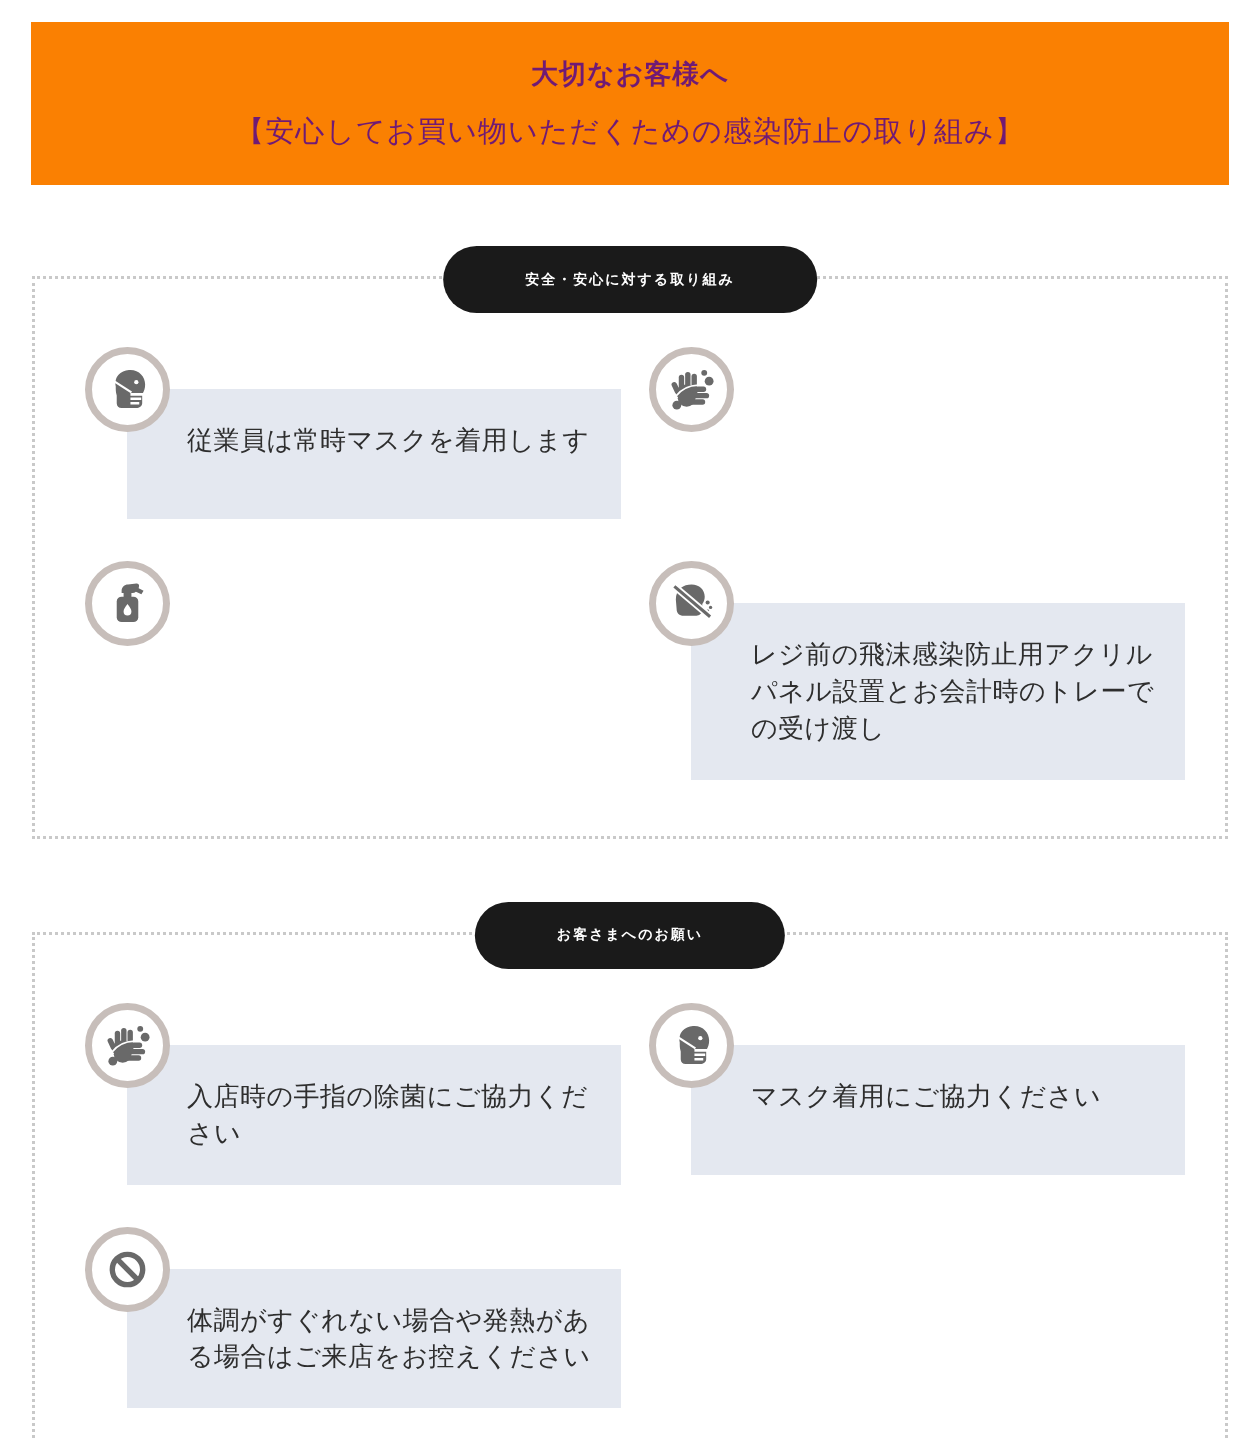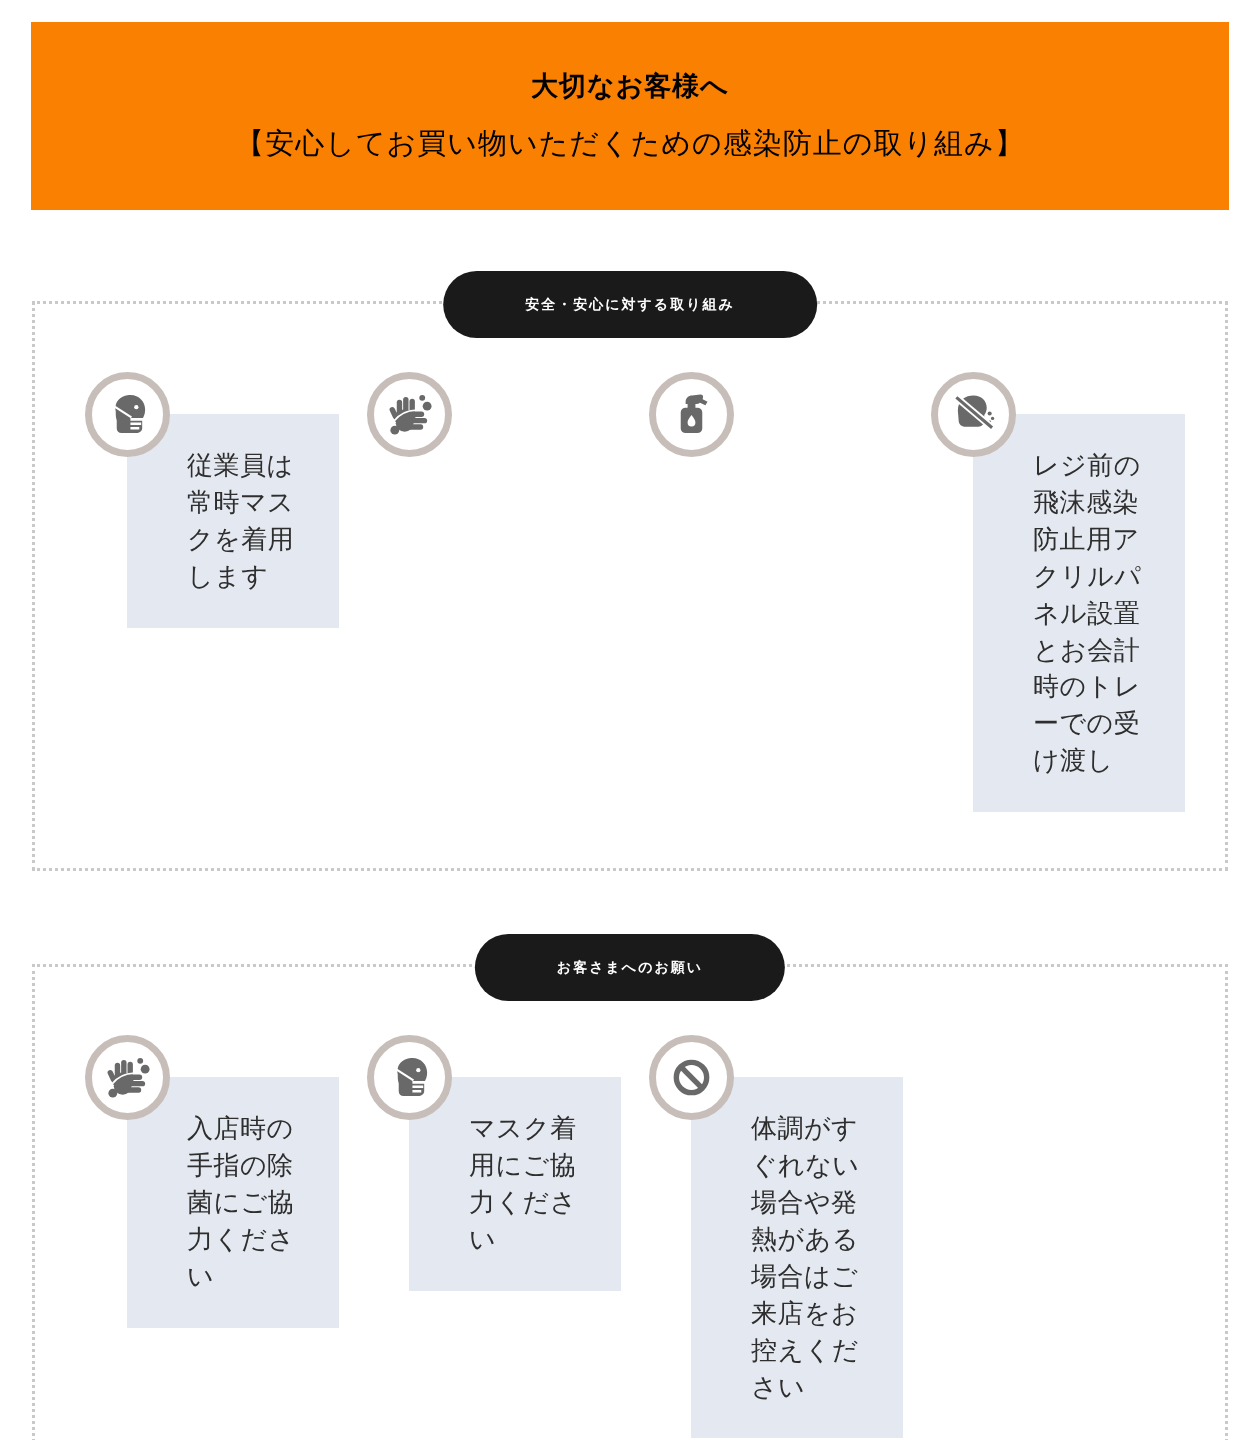--- a/index.html
+++ b/index.html
@@ -5,23 +5,23 @@
   * { margin: 0; padding: 0; box-sizing: border-box; }
   html, body { background: #ffffff; }
   body {
     width: 1260px;
     min-height: 1440px;
     font-family: "Liberation Sans", "DejaVu Sans", sans-serif;
     color: #2e2e2e;
   }
   .banner {
     margin: 22px 31px 0 31px;
-    height: 188px;
+    height: 163px;
     background: #fa8002;
-    color: #000000;
+    color: #701a75;
     display: flex;
     flex-direction: column;
     align-items: center;
     justify-content: center;
     gap: 20px;
     text-align: center;
   }
   .banner .line1 { font-size: 27px; font-weight: bold; letter-spacing: 1px; }
   .banner .line2 { font-size: 29px; font-weight: normal; letter-spacing: 1px; }
 
@@ -49,21 +49,21 @@
     justify-content: center;
     font-size: 14px;
     font-weight: bold;
     letter-spacing: 2px;
     white-space: nowrap;
     z-index: 2;
   }
 
   .items-grid {
     display: grid;
-    grid-template-columns: 1fr 1fr 1fr 1fr;
+    grid-template-columns: 1fr 1fr;
     column-gap: 28px;
     row-gap: 42px;
   }
   .item { position: relative; padding: 42px 0 0 42px; }
   .item-box {
     background: #e4e8f0;
     min-height: 130px;
     padding: 33px 28px 33px 60px;
     font-size: 26px;
     line-height: 1.42;

